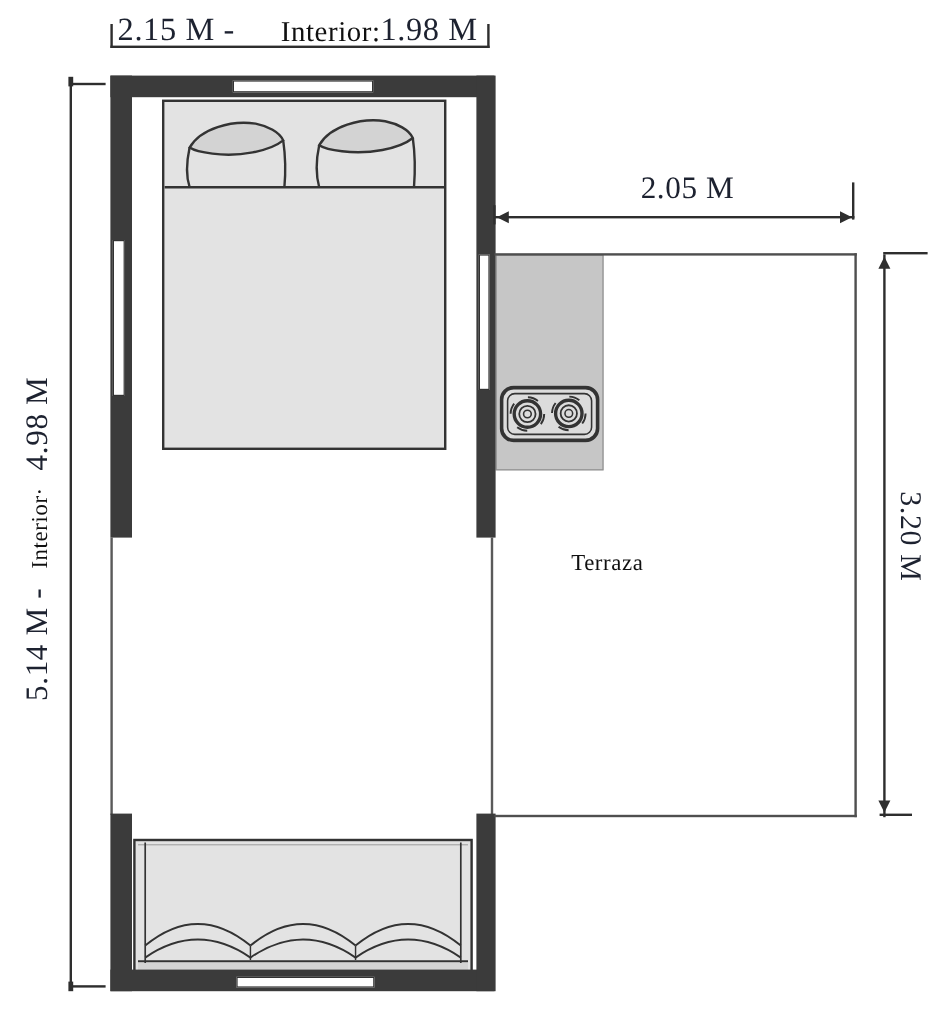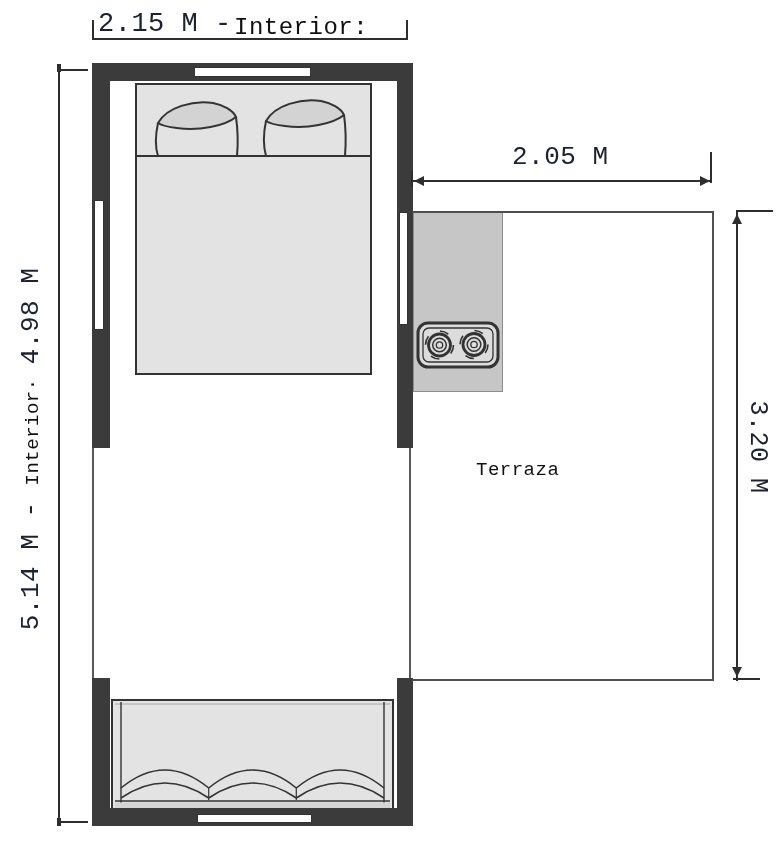--- a/index.html
+++ b/index.html
@@ -1,18 +1,18 @@
 <!DOCTYPE html>
 <html style="--background: #ffffff; --wall: #3b3b3b; --line: #2e2e2e; --dim-text: #1d2230; --furniture-fill: #e3e3e3; --pillow-fill: #d3d3d3; --counter-fill: #c6c6c6; --stove-fill: #dcdcdc; --outline: #333333; --terrace-line: #4f4f4f;"><head>
 <meta charset="utf-8">
 <style>
   html,body{margin:0;padding:0;background:#fff;}
   .canvas{
     position:relative;width:784px;height:855px;background:var(--background,#fff);
-    font-family:Liberation Mono, monospace;overflow:hidden;
+    font-family:Liberation Serif, serif;overflow:hidden;
   }
   
   .wall{position:absolute;background:var(--wall,#3b3b3b);z-index:4;}
   .window{position:absolute;background:#fff;border:1px solid #333;box-sizing:border-box;z-index:5;}
   .glass{position:absolute;background:#5a5a5a;z-index:2;}
   .terrace-line{position:absolute;background:var(--terrace-line,#4f4f4f);z-index:5;}
   
   .bed{position:absolute;left:135px;top:83px;width:237px;height:292px;
        background:var(--furniture-fill,#e3e3e3);border:2px solid var(--outline,#333);box-sizing:border-box;z-index:3;}
   .sofa{position:absolute;left:111px;top:699px;width:283px;height:114px;
@@ -38,36 +38,37 @@
   .arr-down{border-left:5px solid transparent;border-right:5px solid transparent;border-top:10px solid var(--line,#2e2e2e);}
   .terrace-label{position:absolute;left:476px;top:459px;font-size:19px;color:#111;z-index:9;letter-spacing:0.5px;}
 </style>
 </head>
 <body>
 
 <div class="canvas">
 
   <div class="dim-text num-lg" style="left:98px;top:9px">2.15 M -</div>
   <div class="dim-text lbl" style="left:234px;top:14px">Interior:</div>
+  <div class="dim-text num-lg" style="left:317px;top:9px">1.98 M</div>
   <div class="dim-line" style="left:92px;top:38px;width:316px;height:2px"></div>
   <div class="dim-line" style="left:92px;top:20px;width:2px;height:20px"></div>
   <div class="dim-line" style="left:406px;top:20px;width:2px;height:20px"></div>
 
   <div class="dim-line" style="left:58px;top:70px;width:2px;height:753px"></div>
   <div class="dim-line" style="left:58px;top:69px;width:30px;height:2px"></div>
   <div class="dim-line" style="left:58px;top:821px;width:30px;height:2px"></div>
   <div class="dim-line" style="left:57px;top:64px;width:4px;height:8px"></div>
   <div class="dim-line" style="left:57px;top:818px;width:4px;height:8px"></div>
   <div class="dim-text flexline rot-ccw" style="left:-147px;top:432px;width:360px;height:34px">
     <span class="num">5.14 M -</span>
     <span class="lbl" style="margin:0 14px 0 16px;font-size:19px">Interior·</span>
     <span class="num">4.98 M</span>
   </div>
 
-  <div class="dim-text num" style="left:512px;top:142px;width:100px;text-align:left">2.05 M</div>
+  <div class="dim-text num" style="left:512px;top:142px;width:100px;text-align:right">2.05 M</div>
   <div class="dim-line" style="left:412px;top:180px;width:300px;height:2px"></div>
   <div class="dim-line" style="left:411px;top:171px;width:2px;height:16px"></div>
   <div class="dim-line" style="left:710px;top:152px;width:2px;height:31px"></div>
   <div class="arrow arr-left" style="left:414px;top:176px"></div>
   <div class="arrow arr-right" style="left:700px;top:176px"></div>
 
   <div class="dim-line" style="left:736px;top:212px;width:2px;height:469px"></div>
   <div class="dim-line" style="left:736px;top:210px;width:37px;height:2px"></div>
   <div class="dim-line" style="left:733px;top:678px;width:27px;height:2px"></div>
   <div class="arrow arr-up" style="left:732px;top:214px"></div>

